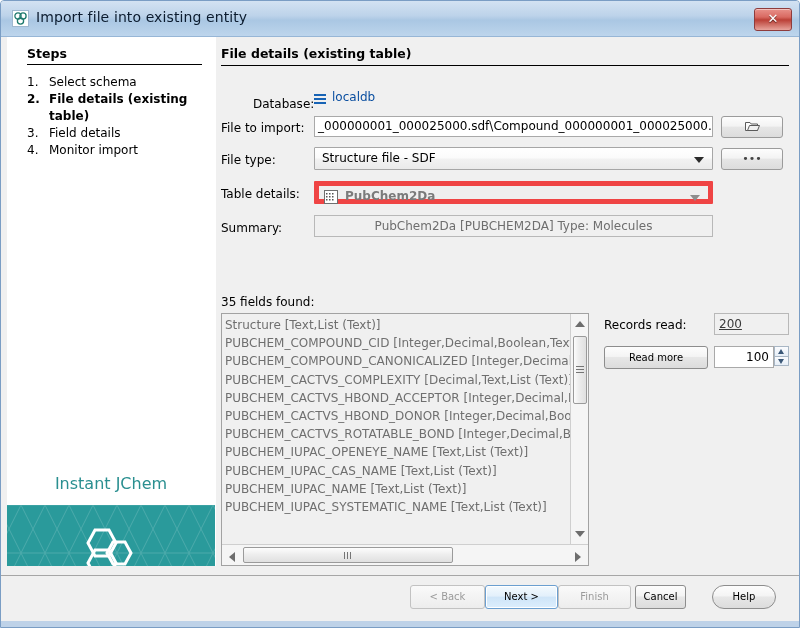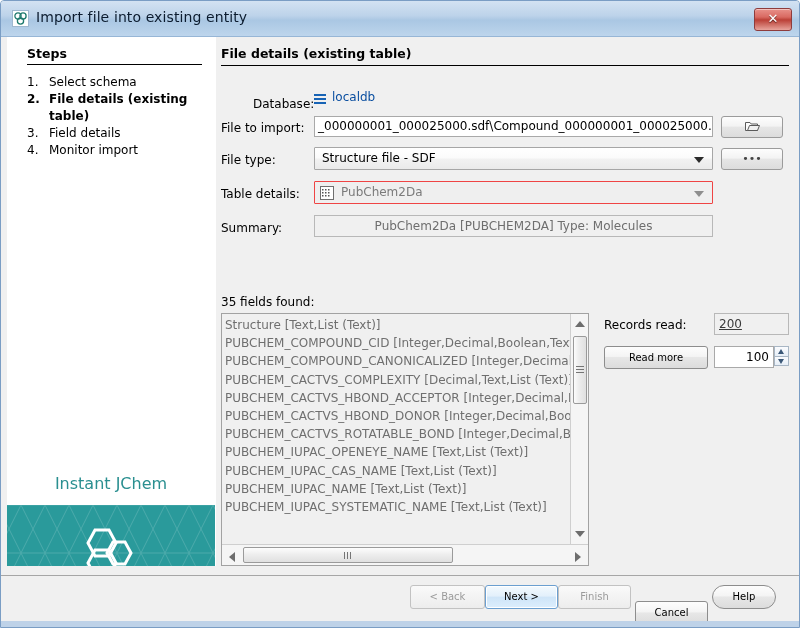--- a/index.html
+++ b/index.html
@@ -193,22 +193,23 @@
   .combo .txt { position: absolute; left: 7px; top: 0; }
   .combo .arrow {
     position: absolute; right: 8px; top: 9px;
     width: 0; height: 0;
     border-left: 5px solid transparent;
     border-right: 5px solid transparent;
     border-top: 6px solid #2b2b2b;
   }
   .combo.disabled {
     background: #efefef;
-    border: 1px solid #ef4444;
+    border: 5px solid #ef4444;
     color: #7b7b7b;
+    font-weight: bold;
   }
   .combo.disabled .arrow { border-top-color: #8e8e8e; }
   .grid-icon {
     position: absolute; left: 5px; top: 4px;
     width: 14px; height: 14px;
     box-sizing: border-box;
     border: 1px solid #6f6f6f;
     background: #fff;
   }
 
@@ -537,21 +538,21 @@
   <div class="footer">
     <div class="btn disabled" style="left:409px; width:75px;">
       <span>&lt; Back</span>
     </div>
     <div class="btn default" style="left:484px; width:73px;">
       <span>Next &gt;</span>
     </div>
     <div class="btn disabled" style="left:557px; width:73px;">
       <span>Finish</span>
     </div>
-    <div class="btn" style="left:634px; width:73px;margin-top:16px;">
+    <div class="btn" style="left:634px; width:51px;">
       <span>Cancel</span>
     </div>
     <div class="btn" style="left:711px; width:64px;border-radius:12px;">
       <span>Help</span>
     </div>
     <div class="footer-accent"></div>
   </div>
 
 </div>
 

